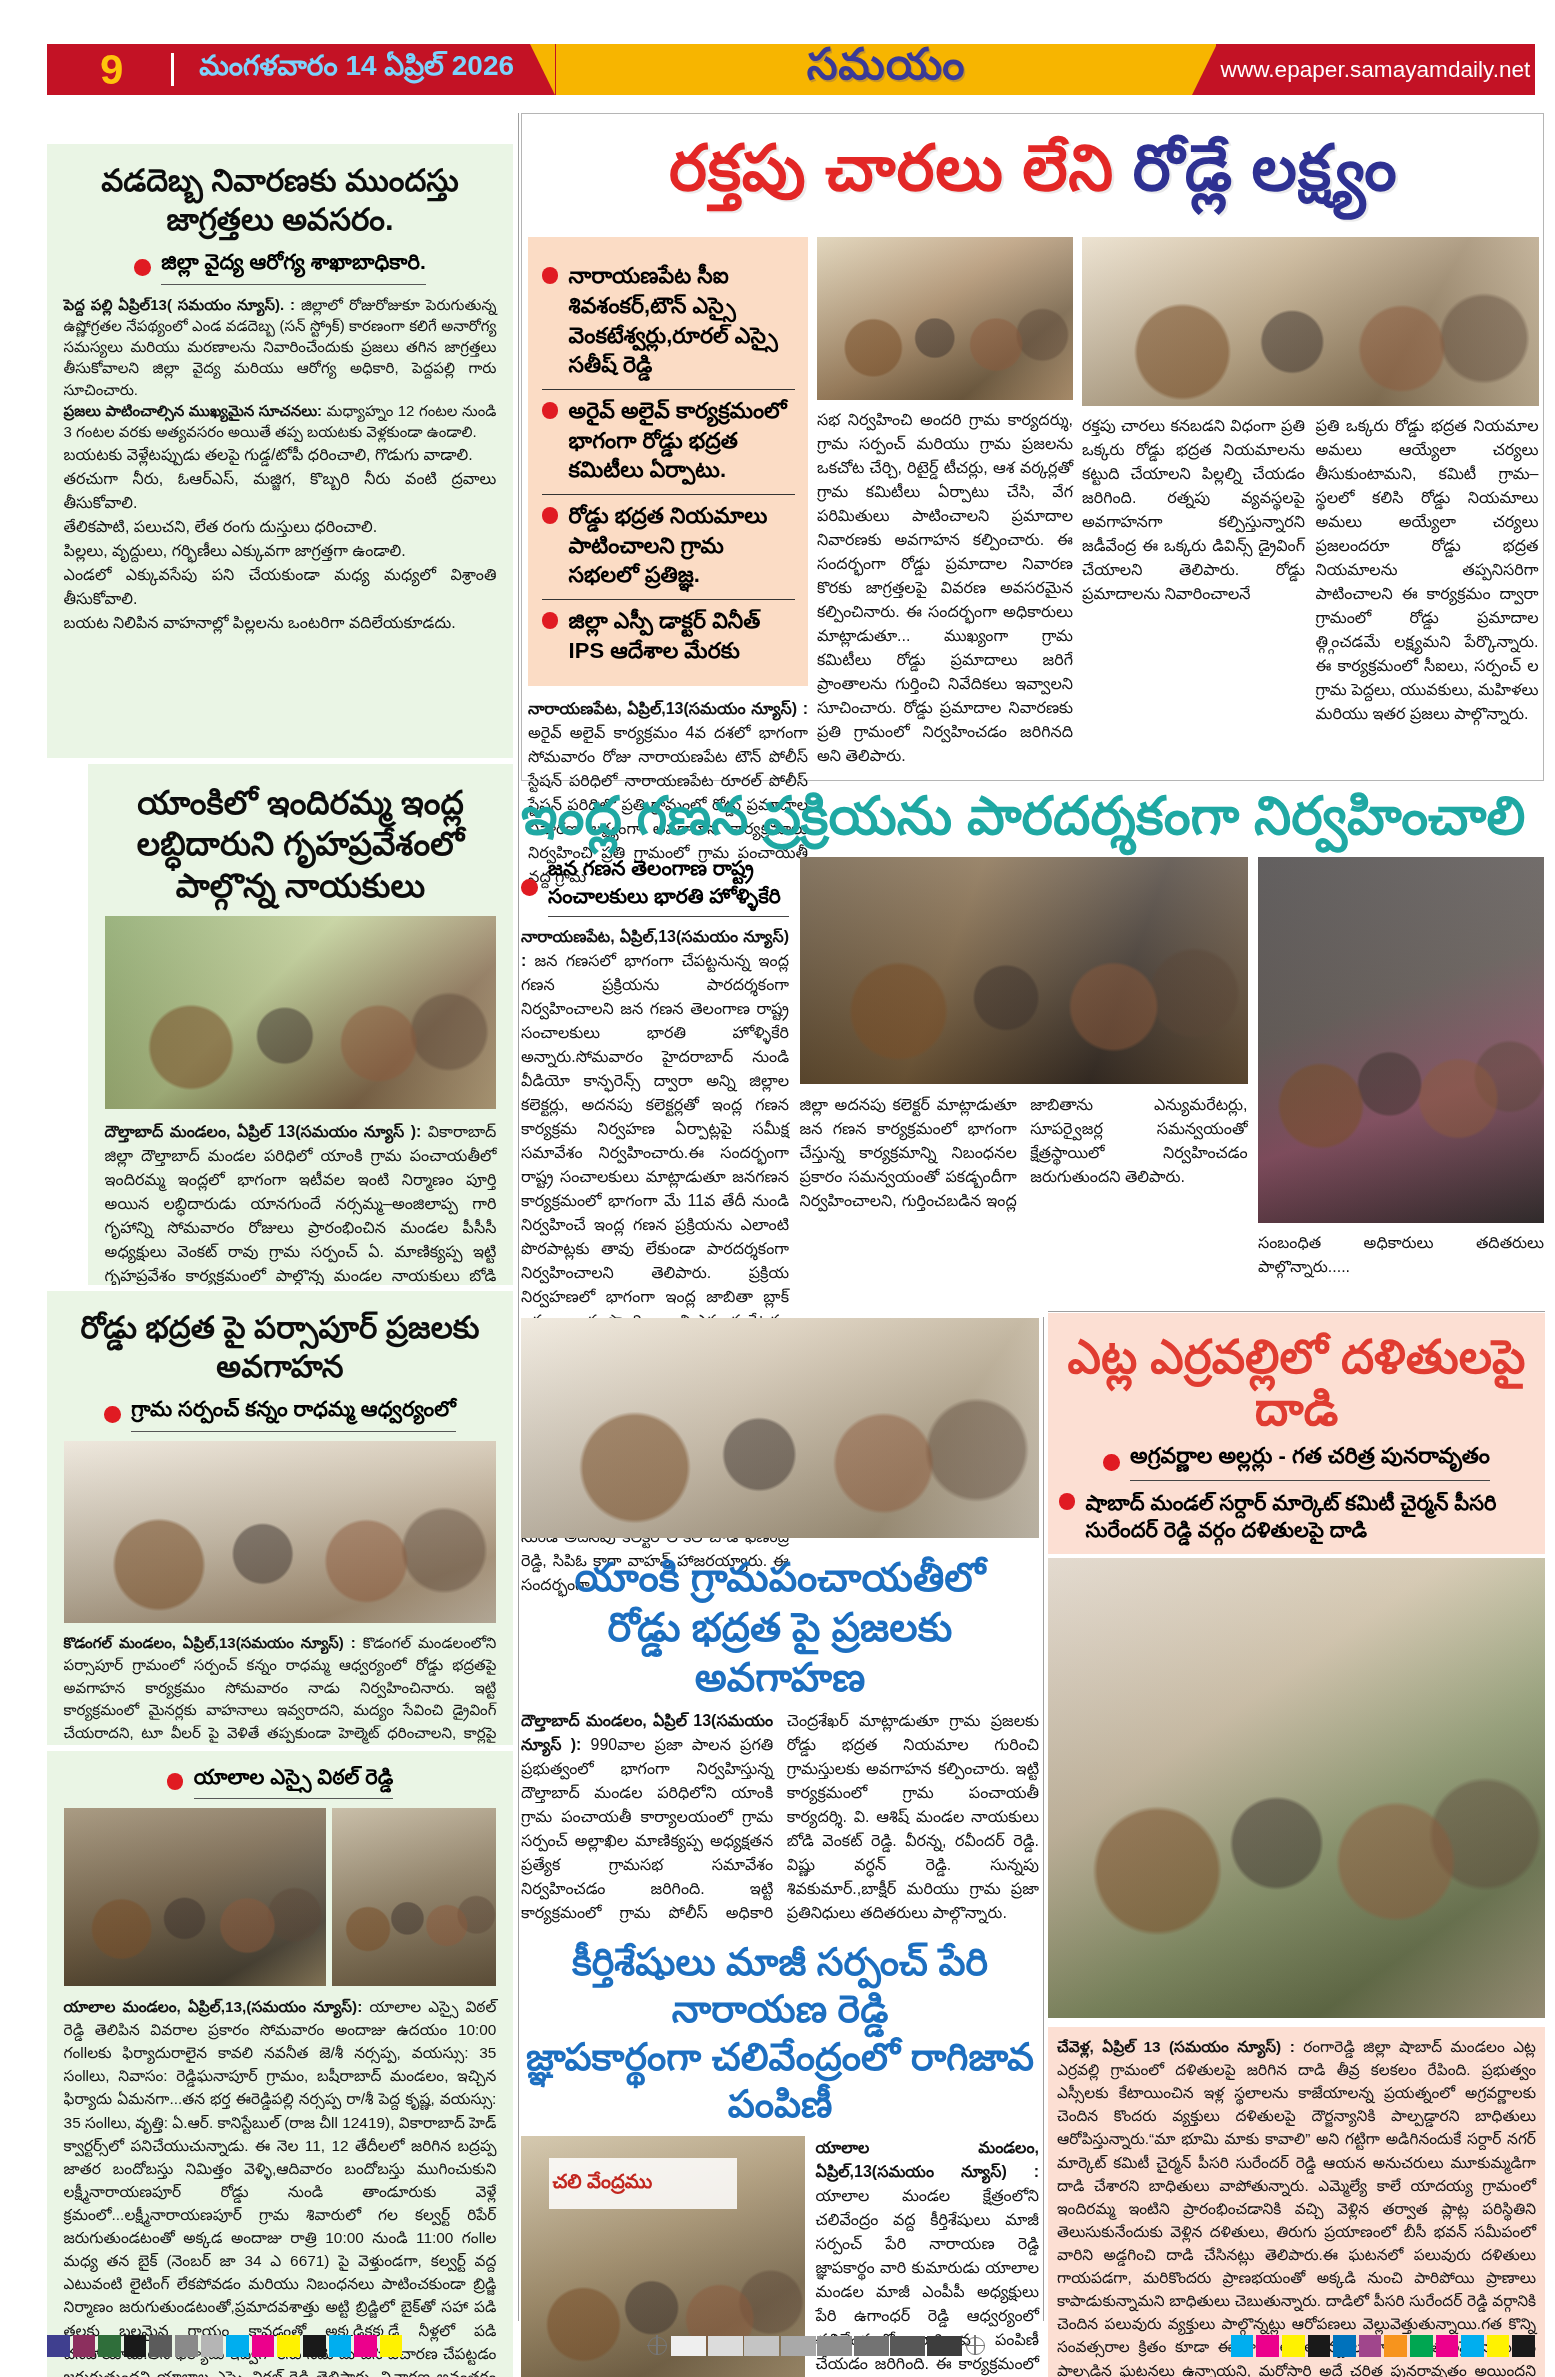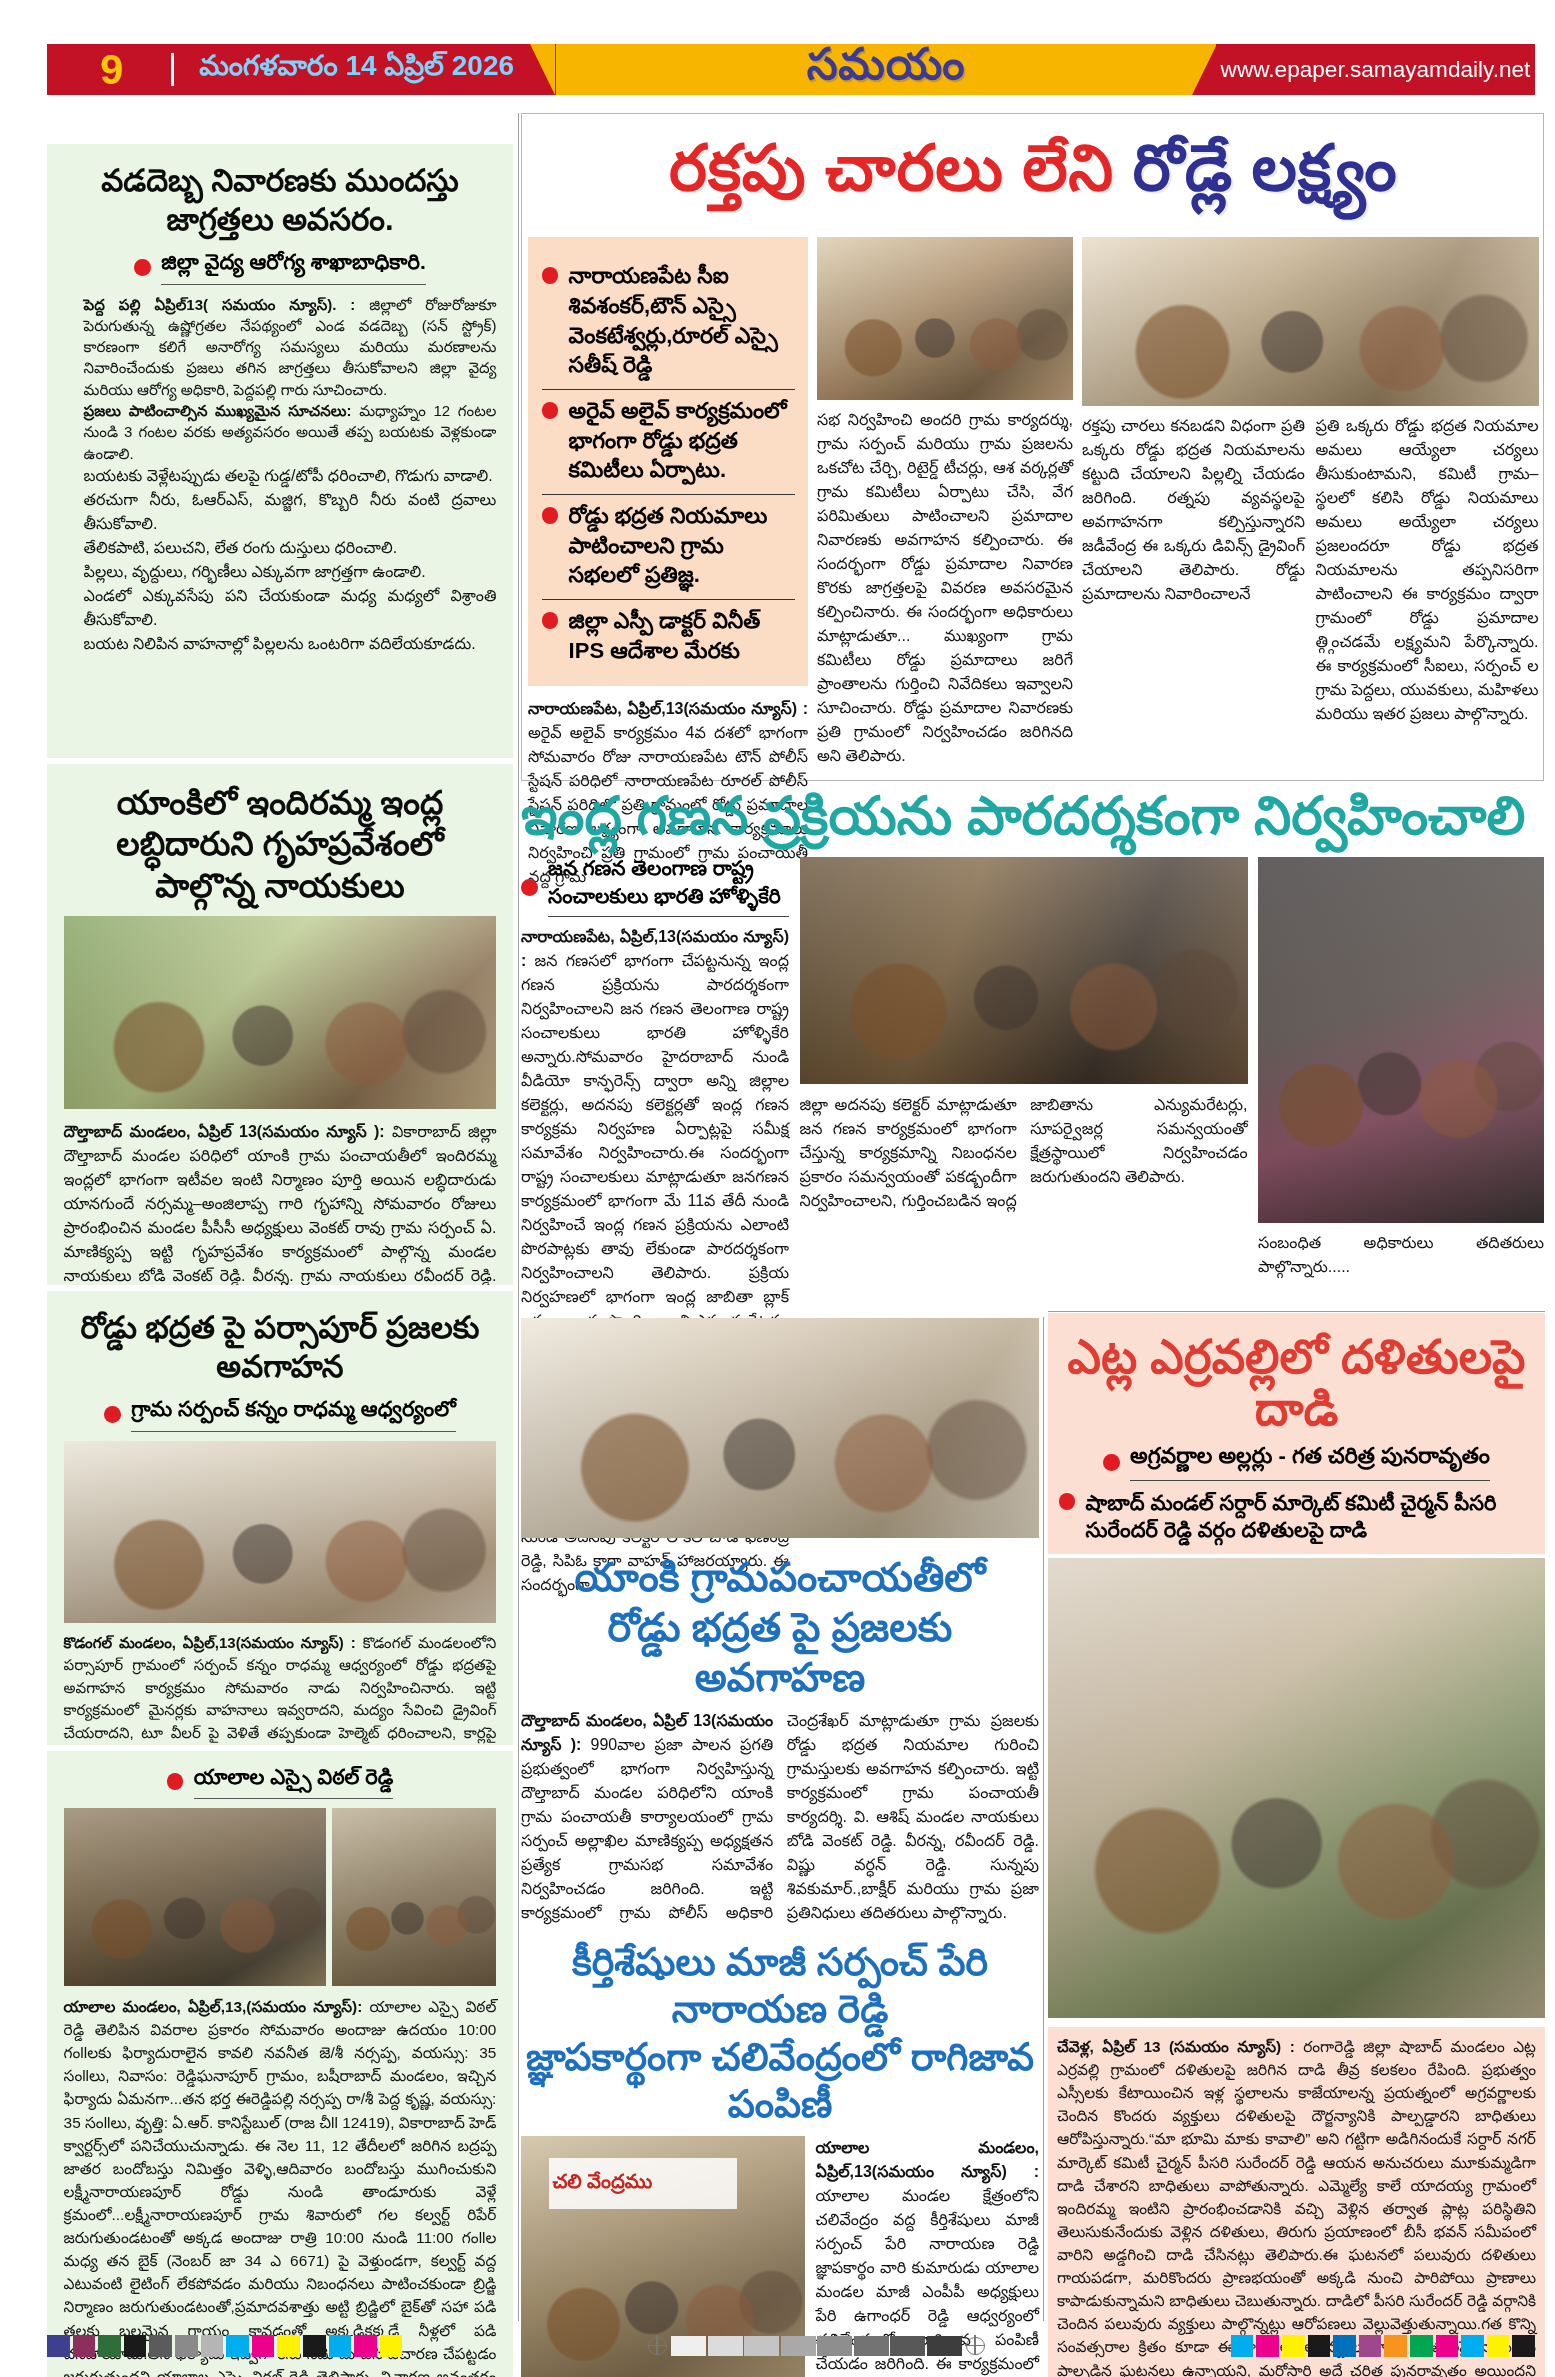--- a/index.html
+++ b/index.html
@@ -113,37 +113,37 @@
   <div class="rule-h" style="left:1048px;top:1311px;width:497px;"></div>
 
   <div class="left-col">
 
     <div class="green-art" style="height:614px;overflow:hidden;">
       <div class="g-head">వడదెబ్బ నివారణకు ముందస్తు జాగ్రత్తలు అవసరం.</div>
       <div class="subhead-line g-sub">
         <span class="dot"></span>
         <span class="txt">జిల్లా వైద్య ఆరోగ్య శాఖాబాధికారి.</span>
       </div>
-      <div class="body-txt" style="font-size:15px;line-height:1.42;margin-left:20px;">
+      <div class="body-txt" style="font-size:15px;line-height:1.42;">
         <span class="dateline">పెద్ద పల్లి ఏప్రిల్13( సమయం న్యూస్). :</span>
         <span>జిల్లాలో రోజురోజుకూ పెరుగుతున్న ఉష్ణోగ్రతల నేపథ్యంలో ఎండ వడదెబ్బ (సన్ స్ట్రోక్) కారణంగా కలిగే అనారోగ్య సమస్యలు మరియు మరణాలను నివారించేందుకు ప్రజలు తగిన జాగ్రత్తలు తీసుకోవాలని జిల్లా వైద్య మరియు ఆరోగ్య అధికారి, పెద్దపల్లి గారు సూచించారు.</span>
         <div><span class="dateline">ప్రజలు పాటించాల్సిన ముఖ్యమైన సూచనలు:</span> <span>మధ్యాహ్నం 12 గంటల నుండి 3 గంటల వరకు అత్యవసరం అయితే తప్ప బయటకు వెళ్లకుండా ఉండాలి.</span></div>
         <div class="tip-line">బయటకు వెళ్లేటప్పుడు తలపై గుడ్డ/టోపీ ధరించాలి, గొడుగు వాడాలి.</div>
         <div class="tip-line">తరచుగా నీరు, ఓఆర్ఎస్, మజ్జిగ, కొబ్బరి నీరు వంటి ద్రవాలు తీసుకోవాలి.</div>
         <div class="tip-line">తేలికపాటి, పలుచని, లేత రంగు దుస్తులు ధరించాలి.</div>
         <div class="tip-line">పిల్లలు, వృద్దులు, గర్భిణీలు ఎక్కువగా జాగ్రత్తగా ఉండాలి.</div>
         <div class="tip-line">ఎండలో ఎక్కువసేపు పని చేయకుండా మధ్య మధ్యలో విశ్రాంతి తీసుకోవాలి.</div>
         <div class="tip-line">బయట నిలిపిన వాహనాల్లో పిల్లలను ఒంటరిగా వదిలేయకూడదు.</div>
         
         
         
       </div>
     </div>
 
-    <div class="green-art" style="height:521px;overflow:hidden;">
+    <div class="green-art" style="height:521px;overflow:hidden;margin-left:41px;">
       <div class="g-head" style="font-size:33px;">యాంకిలో ఇందిరమ్మ ఇంద్ల లబ్ధిదారుని గృహప్రవేశంలో పాల్గొన్న నాయకులు</div>
       <div class="photo" style="height:193px;background:linear-gradient(135deg,#7a9a55,#b9c98a 40%,#8a6f4e 75%,#c9b289);"></div>
       <div class="body-txt" style="margin-top:10.5px;">
         <span class="dateline">దౌల్తాబాద్ మండలం, ఏప్రిల్ 13(సమయం న్యూస్ ):</span>
         <span>వికారాబాద్ జిల్లా దౌల్తాబాద్ మండల పరిధిలో యాంకి గ్రామ పంచాయతీలో ఇందిరమ్మ ఇంద్లలో భాగంగా ఇటీవల ఇంటి నిర్మాణం పూర్తి అయిన లబ్ధిదారుడు యానగుందే నర్సమ్మ–అంజిలాప్ప గారి గృహాన్ని సోమవారం రోజులు ప్రారంభించిన మండల పీసీసీ అధ్యక్షులు వెంకట్ రావు గ్రామ సర్పంచ్ ఏ. మాణిక్యప్ప ఇట్టి గృహప్రవేశం కార్యక్రమంలో పాల్గొన్న మండల నాయకులు బోడి వెంకట్ రెడ్డి. వీరన్న. గ్రామ నాయకులు రవీందర్ రెడ్డి. విష్ణు వర్ధన్ రెడ్డి. సున్నపు శివకుమార్ మల్ రెడ్డి. అజ్మీర్. సున్నపు బసంతు. సున్నపు అశోక్ మరియు ప్రజా ప్రతినిధులు తదితరులు పాల్గొన్నారు.</span>
       </div>
     </div>
 
     <div class="green-art" style="height:454px;overflow:hidden;">
       <div class="g-head">రోడ్డు భద్రత పై పర్సాపూర్ ప్రజలకు అవగాహన</div>

